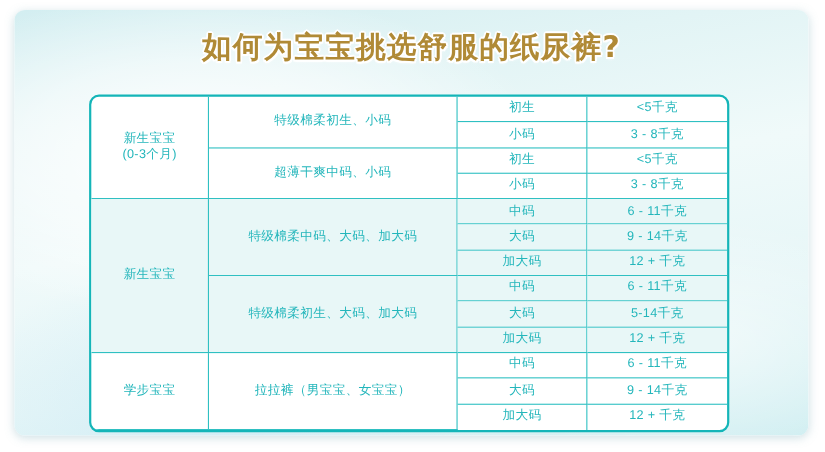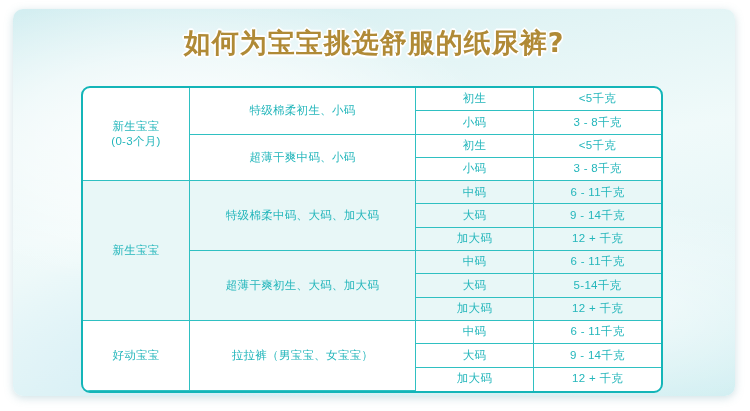--- a/index.html
+++ b/index.html
@@ -181,34 +181,34 @@
             </tr>
             <tr class="tint">
               <td class="size-cell">大码</td>
               <td class="weight-cell last-col">9 - 14千克</td>
             </tr>
             <tr class="tint">
               <td class="size-cell">加大码</td>
               <td class="weight-cell last-col">12 + 千克</td>
             </tr>
             <tr class="tint">
-              <td class="product-cell" rowspan="3">超薄干爽初生、大码、加大码</td>
+              <td class="product-cell" rowspan="3">特级棉柔初生、大码、加大码</td>
               <td class="size-cell">中码</td>
               <td class="weight-cell last-col">6 - 11千克</td>
             </tr>
             <tr class="tint">
               <td class="size-cell">大码</td>
               <td class="weight-cell last-col">5-14千克</td>
             </tr>
             <tr class="tint">
               <td class="size-cell">加大码</td>
               <td class="weight-cell last-col">12 + 千克</td>
             </tr>
             <tr>
-              <td class="stage-cell" rowspan="3"><span>好动宝宝</span></td>
+              <td class="stage-cell" rowspan="3"><span>学步宝宝</span></td>
               <td class="product-cell" rowspan="3">拉拉裤（男宝宝、女宝宝）</td>
               <td class="size-cell">中码</td>
               <td class="weight-cell last-col">6 - 11千克</td>
             </tr>
             <tr>
               <td class="size-cell">大码</td>
               <td class="weight-cell last-col">9 - 14千克</td>
             </tr>
             <tr>
               <td class="size-cell">加大码</td>

